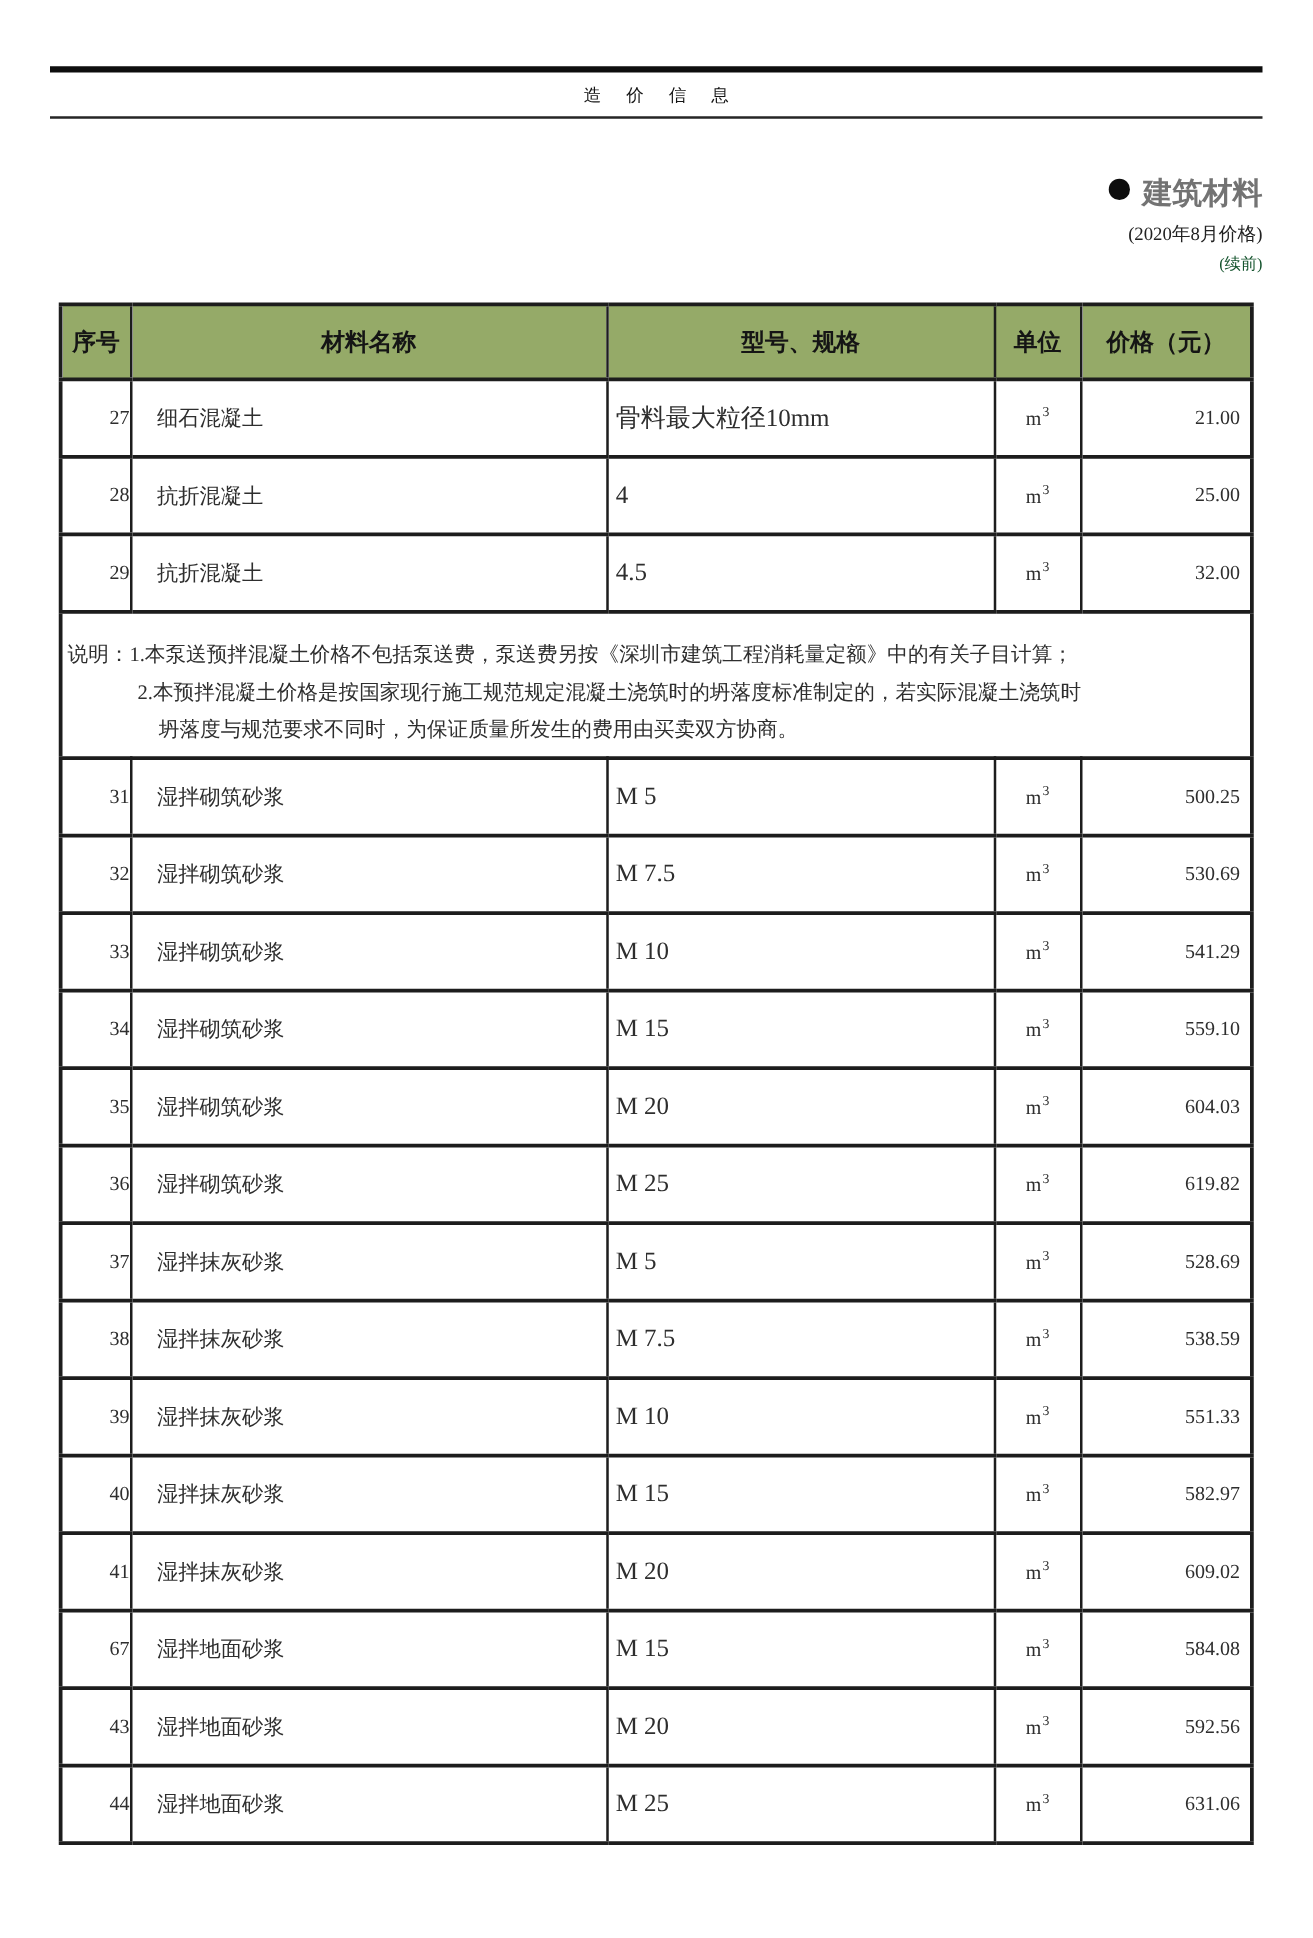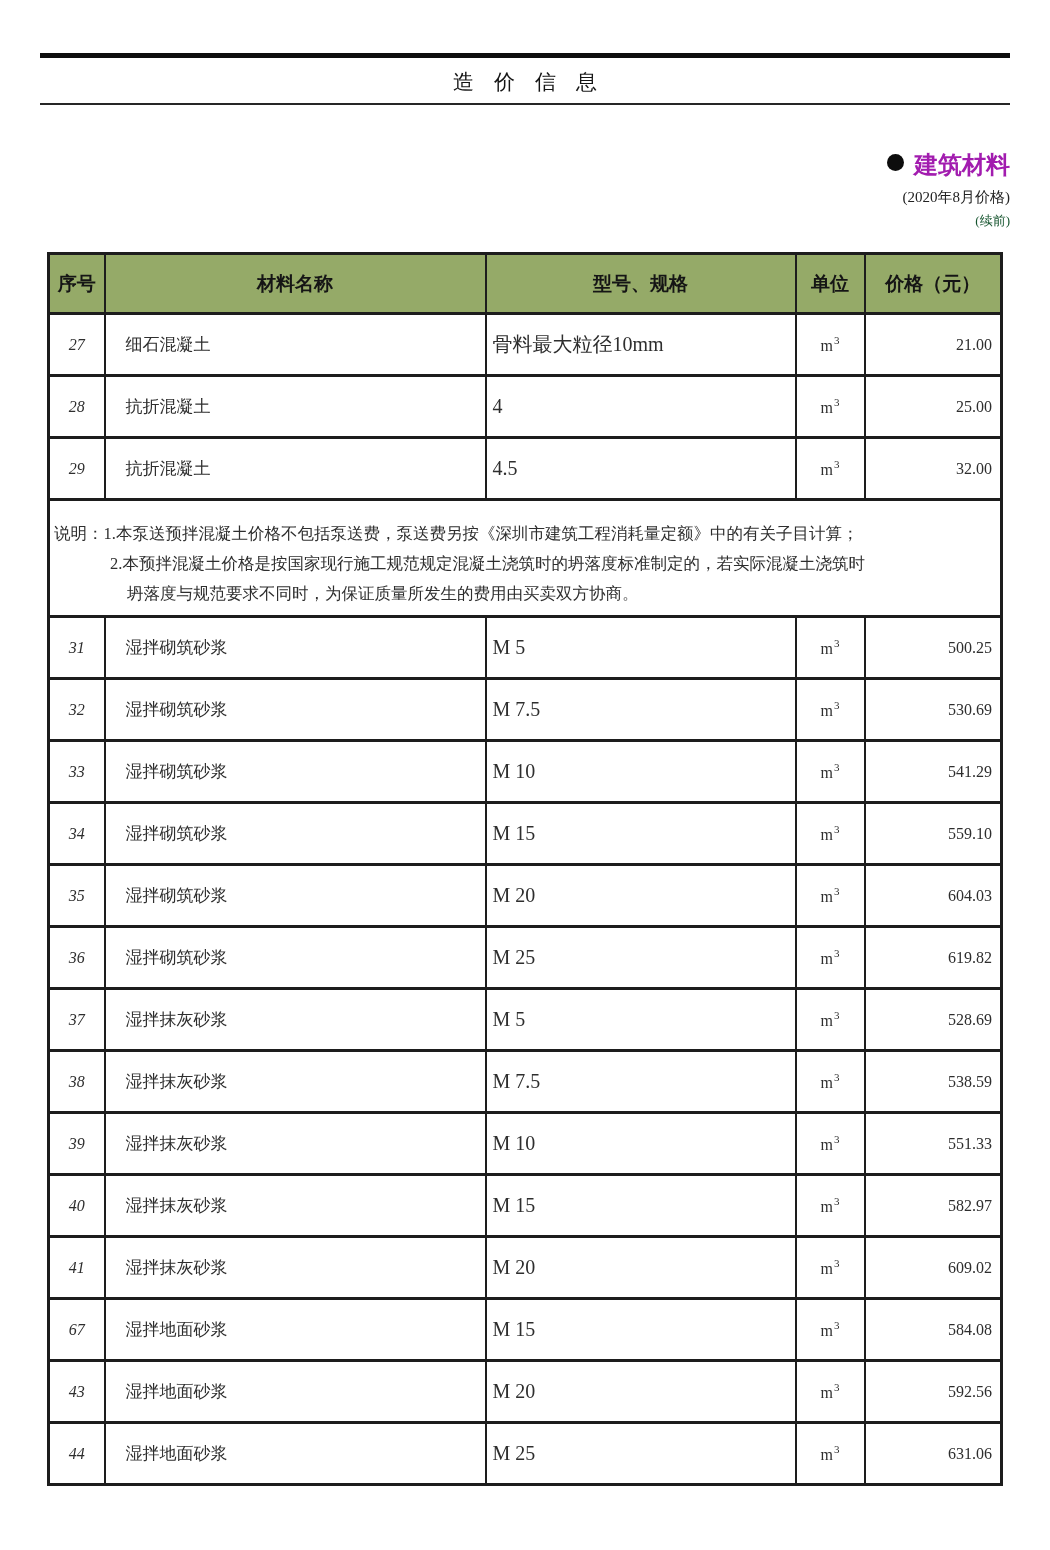--- a/index.html
+++ b/index.html
@@ -8,27 +8,27 @@
   body {
     width:1050px; height:1550px; background:#ffffff;
     font-family:"Liberation Serif","DejaVu Serif",serif;
     color:var(--text);
   }
   .page { position:relative; width:1050px; height:1550px; overflow:hidden; }
 
   
   .masthead { margin:53px 40px 0 40px; }
   .rule-thick { height:5px; background:#0e0e0e; }
-  .masthead-title { text-align:center; padding:10px 0 7px 0; font-size:21px; color:#141414; }
+  .masthead-title { text-align:center; padding:10px 0 7px 0; font-size:14px; color:#141414; }
   .masthead-title span { letter-spacing:20px; margin-right:-20px; }
   .rule-thin { height:2px; background:#262626; }
 
   
   .section-head { margin:46px 40px 0 40px; text-align:right; }
-  .section-title-row { font-size:24px; font-weight:bold; color:#a21caf; line-height:28px; }
+  .section-title-row { font-size:24px; font-weight:bold; color:#737373; line-height:28px; }
   .bullet {
     display:inline-block; width:17px; height:17px; border-radius:50%;
     background:#0d0d0d; margin-right:10px; vertical-align:2px;
   }
   .section-sub  { font-size:15px; margin-top:9px; color:#222; }
   .section-cont { font-size:13px; margin-top:5px; color:#14532d; }
 
   
   table.price {
     margin:22px 50px 0 47px; width:953px;
@@ -38,21 +38,21 @@
   .price th, .price td {
     border-left:2px solid var(--ink); border-right:2px solid var(--ink);
     border-top:3px solid var(--ink); border-bottom:3px solid var(--ink);
     padding:0; overflow:hidden;
   }
   .price th {
     background:var(--header-green); height:60px;
     font-size:19px; font-weight:600; color:#151515; text-align:center;
   }
   .price td { height:62px; background:#fff; font-size:16px; color:var(--text); }
-  td.td-no    { text-align:center; font-size:16px;font-style:italic; }
+  td.td-no    { text-align:right; font-size:16px; }
   td.td-name  { text-align:left; padding-left:20px;  font-size:17px; }
   td.td-spec  { text-align:left; padding-left:6px;  font-size:20px; }
   td.td-unit  { text-align:center; }
   td.td-unit sup { font-size:11px; vertical-align:7px; margin-left:1px; }
   td.td-price { text-align:right; padding-right:8px; }
 
   
   td.td-note { height:95px; padding:18px 6px 6px 4px; font-size:16.5px; line-height:30px; text-align:left; }
   .note-line1 { display:flex; }
   .note-label { flex:0 0 auto; white-space:nowrap; }

